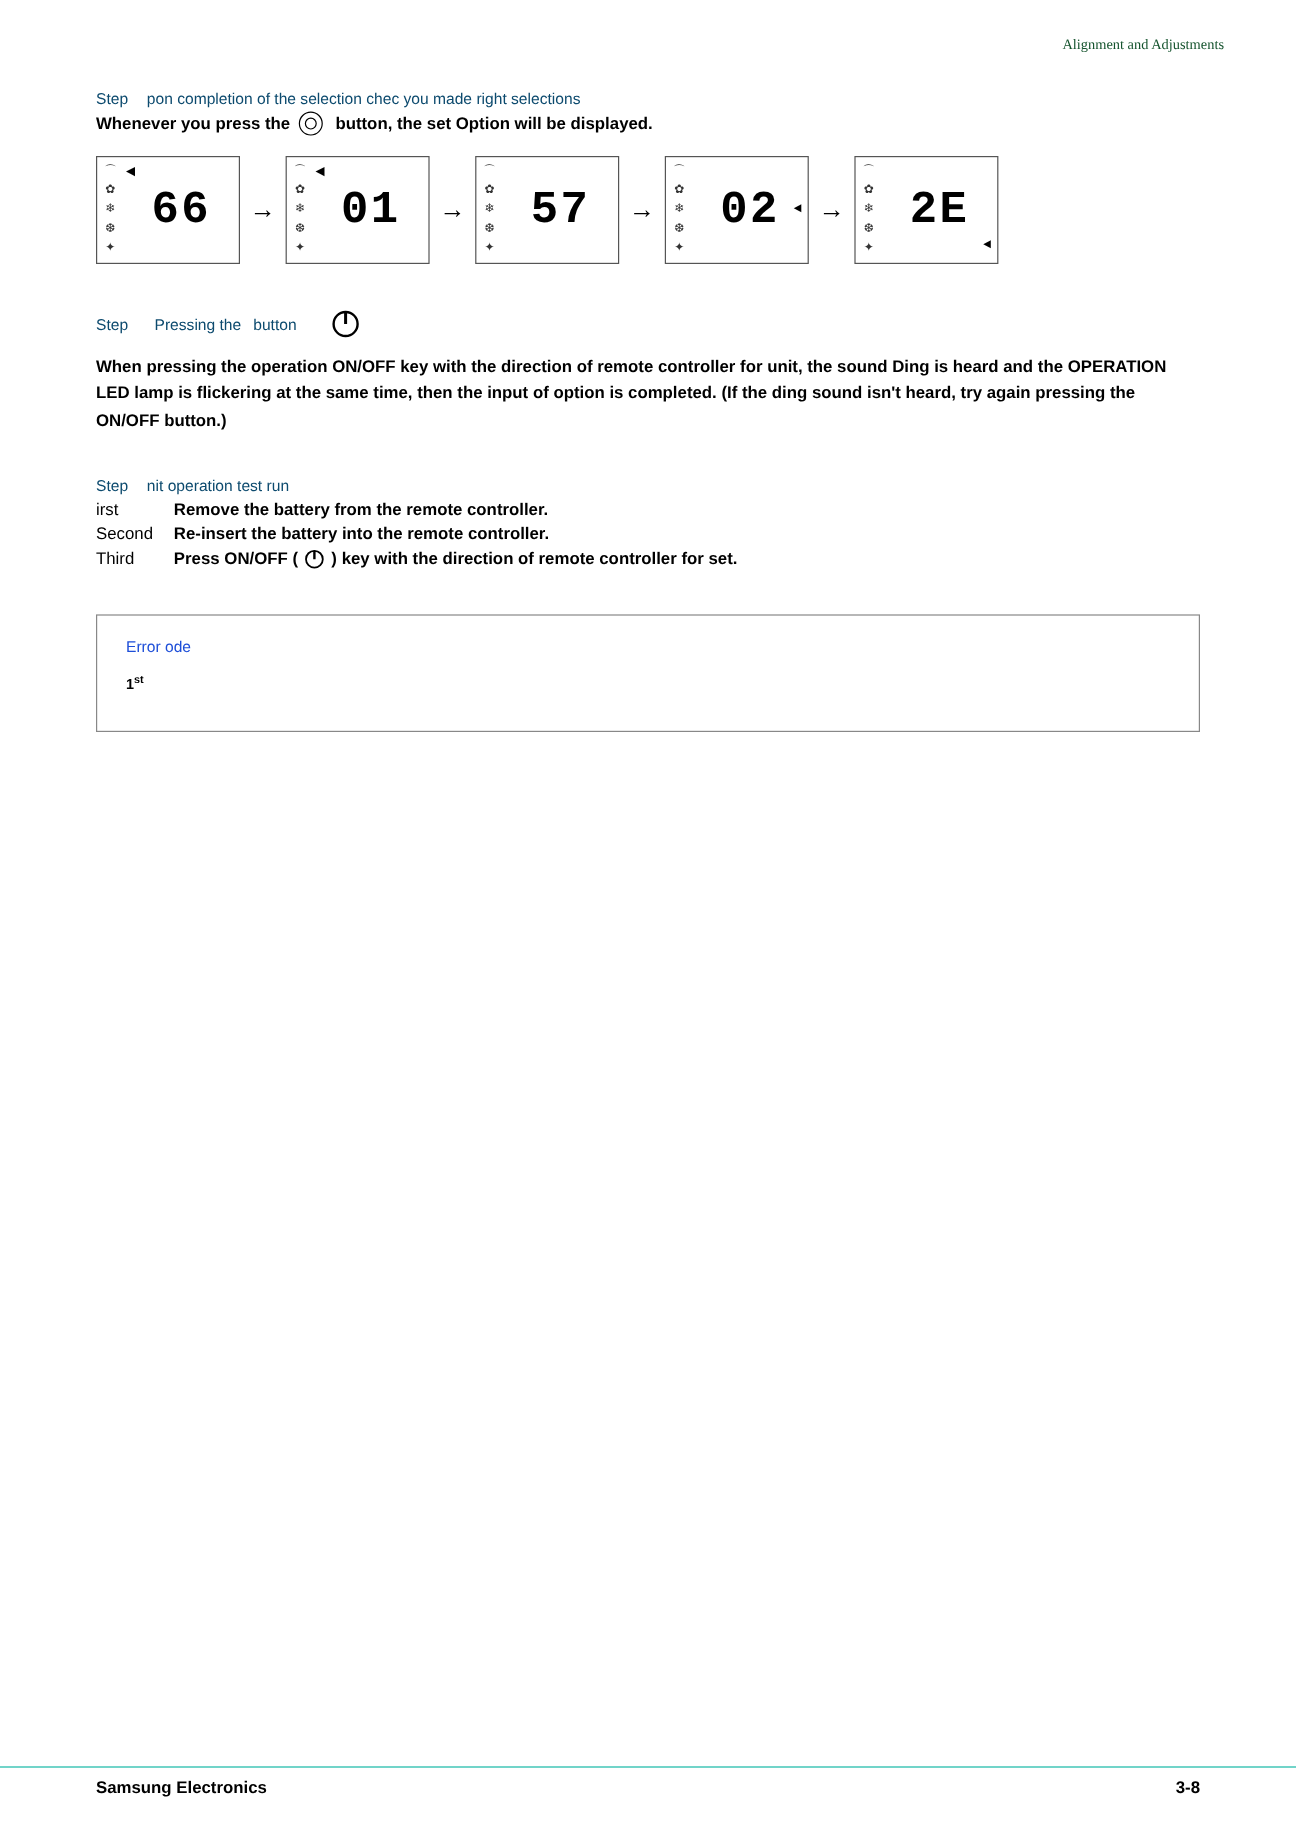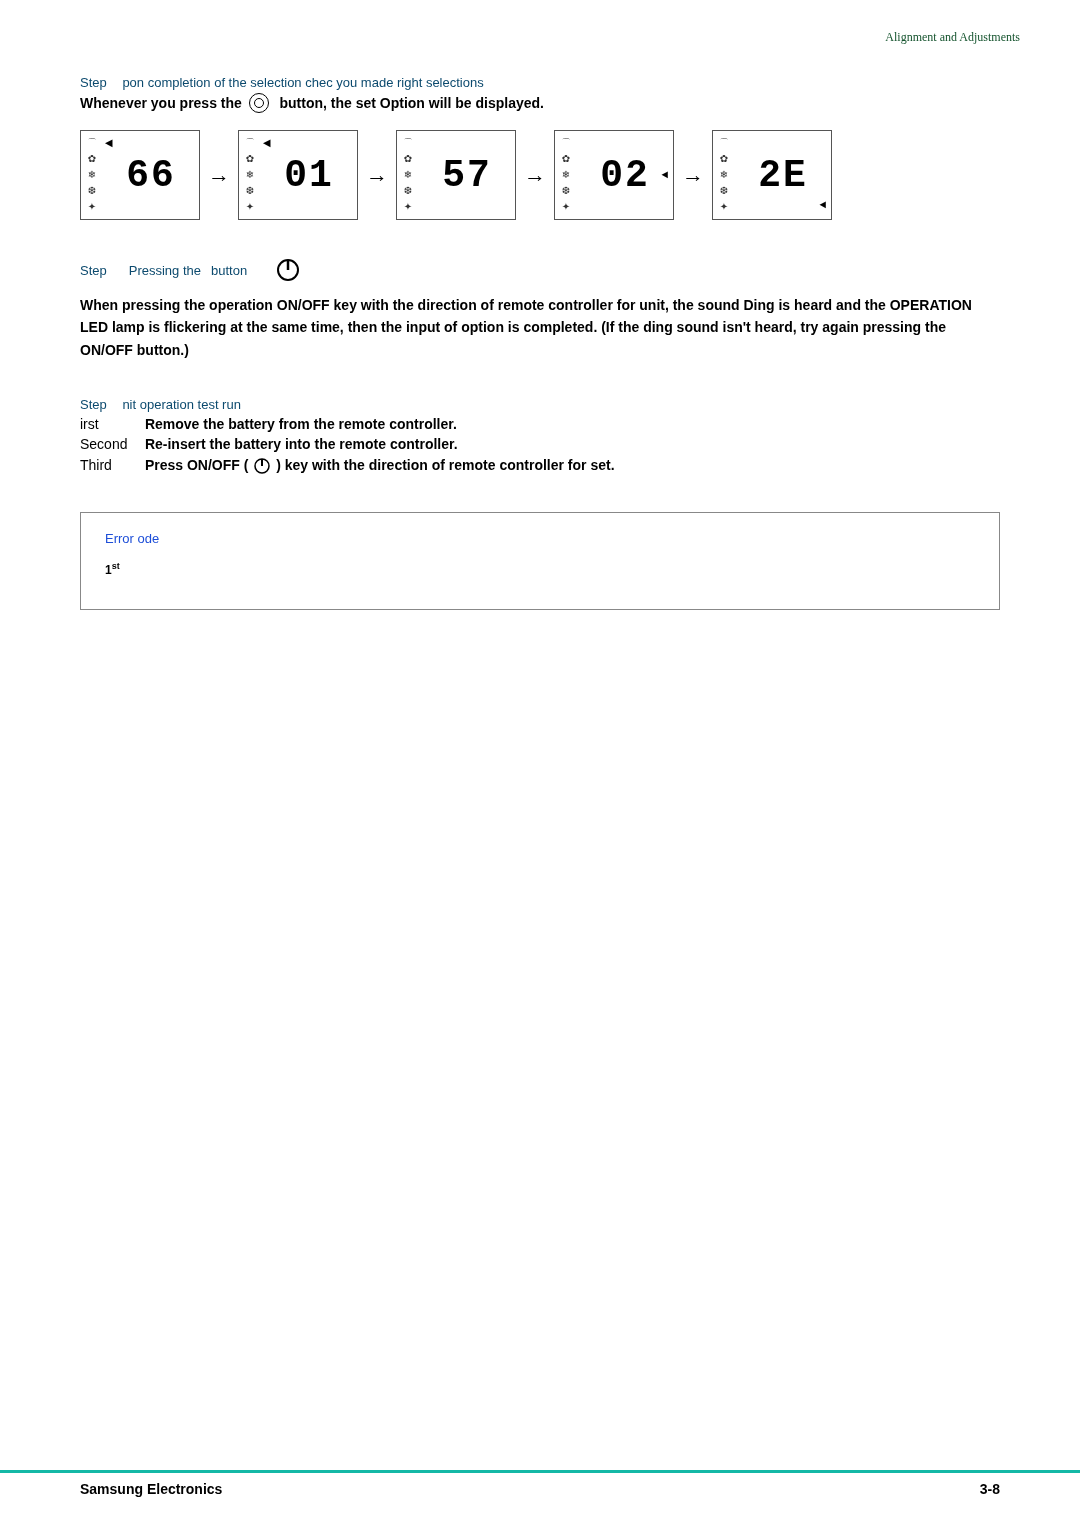--- a/index.html
+++ b/index.html
@@ -189,21 +189,21 @@
 
     
     .page-footer {
       position: absolute;
       bottom: 30px;
       left: 0;
       right: 0;
       display: flex;
       justify-content: space-between;
       padding: 0 80px;
-      border-top: 3px solid #14b8a6;
+      border-top: 1px solid #14b8a6;
       padding-top: 8px;
     }
 
     .footer-brand {
       font-weight: bold;
       font-size: 14px;
     }
 
     .footer-page {
       font-weight: bold;

